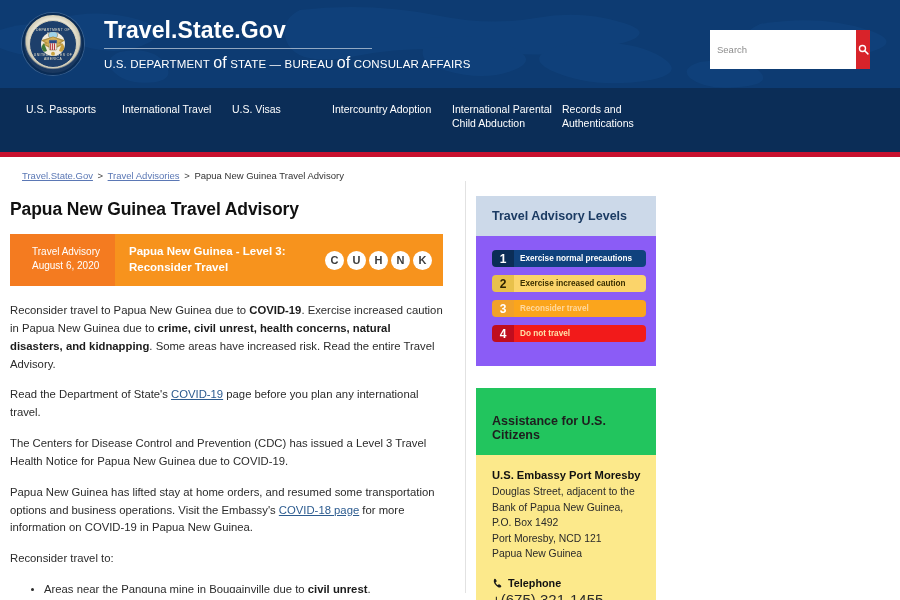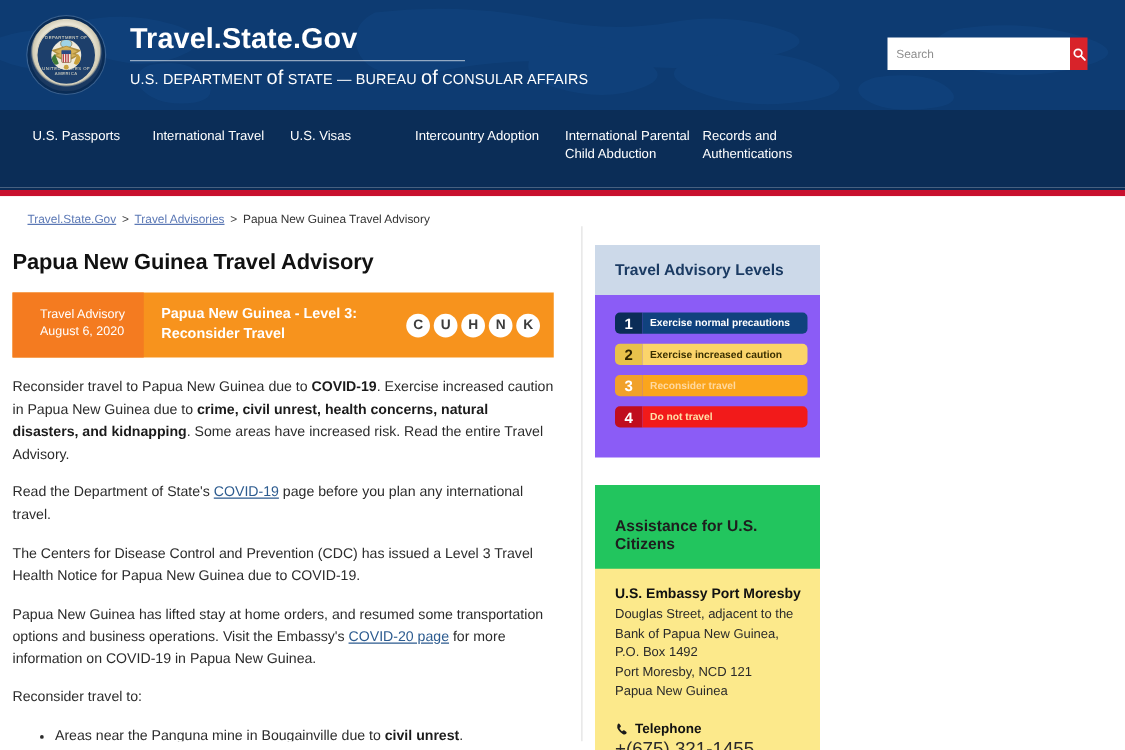--- a/index.html
+++ b/index.html
@@ -99,21 +99,21 @@
     white-space: nowrap;
   }
   .brand-sub .lc { text-transform: none; font-size: 16px; }
 
   
   .search-wrap {
     position: absolute;
     right: 30px;
     top: 30px;
     display: flex;
-    height: 26px;
+    height: 39px;
     width: 160px;
   }
   .search-input {
     flex: 1;
     border: none;
     outline: none;
     background: #fff;
     font-size: 9.5px;
     color: #555;
     padding: 0 7px;
@@ -456,21 +456,21 @@
     </div>
 
     <div class="prose">
 
       <p><span>Reconsider travel to Papua New Guinea due to </span><b>COVID-19</b><span>.  Exercise increased caution in Papua New Guinea due to </span><b>crime, civil unrest, health concerns, natural disasters, and kidnapping</b><span>. Some areas have increased risk. Read the entire Travel Advisory.</span></p>
 
       <p><span>Read the Department of State's </span><a href="#">COVID-19</a><span> page before you plan any international travel.</span></p>
 
       <p>The Centers for Disease Control and Prevention (CDC) has issued a Level 3 Travel Health Notice for Papua New Guinea due to COVID-19.</p>
 
-      <p><span>Papua New Guinea has lifted stay at home orders, and resumed some transportation options and business operations.  Visit the Embassy's </span><a href="#">COVID-20 page</a><span> for more information on COVID-19 in Papua New Guinea.</span></p>
+      <p><span>Papua New Guinea has lifted stay at home orders, and resumed some transportation options and business operations.  Visit the Embassy's </span><a href="#">COVID-18 page</a><span> for more information on COVID-19 in Papua New Guinea.</span></p>
 
       <p>Reconsider travel to:</p>
 
       <ul>
         <li><span>Areas near the Panguna mine in Bougainville due to </span><b>civil unrest</b><span>.</span></li>
 
       </ul>
     </div>
   </main>
 

